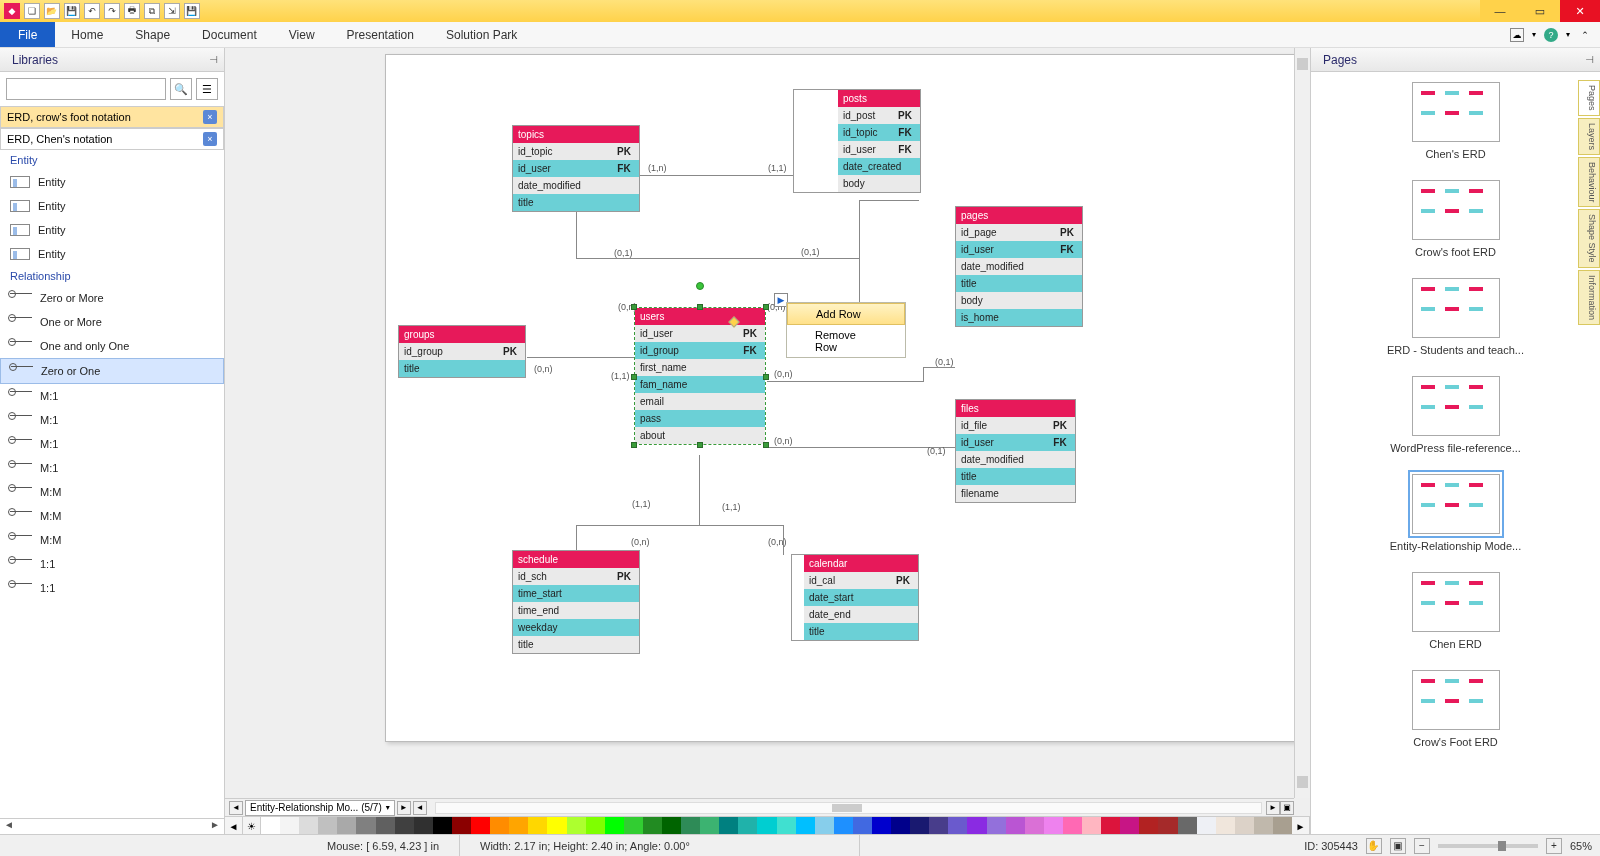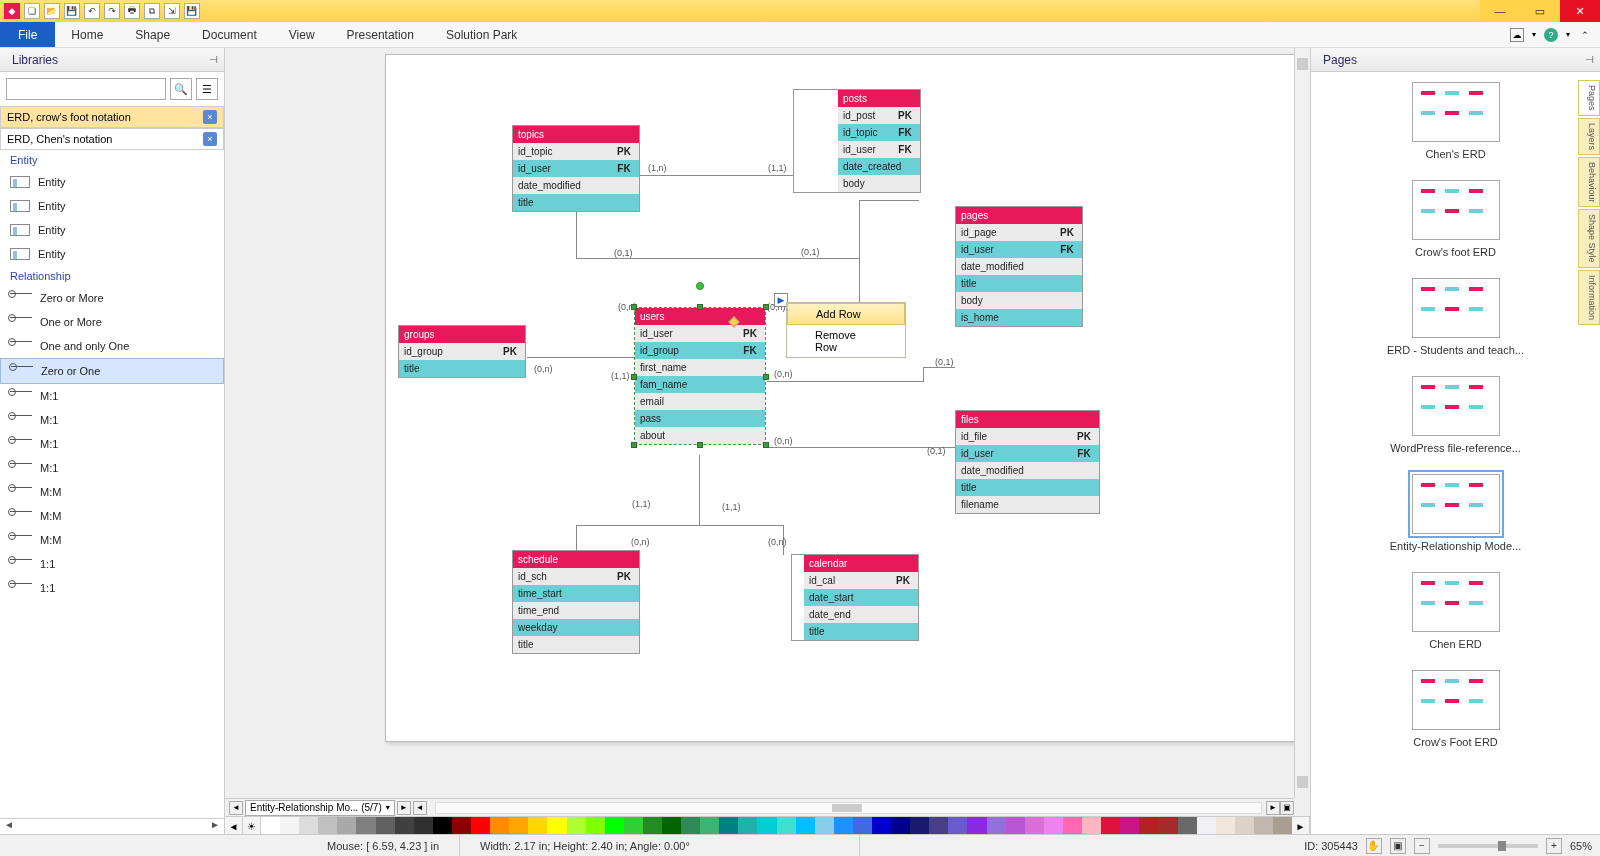--- a/index.html
+++ b/index.html
@@ -404,21 +404,21 @@
           <div class="sel-handle" style="right:-4px;top:-4px;"></div>
           <div class="sel-handle" style="left:-4px;top:66px;"></div>
           <div class="sel-handle" style="right:-4px;top:66px;"></div>
           <div class="sel-handle" style="left:-4px;bottom:-4px;"></div>
           <div class="sel-handle" style="left:62px;bottom:-4px;"></div>
           <div class="sel-handle" style="right:-4px;bottom:-4px;"></div>
           <div class="sel-pin" style="left:95px;top:10px;"></div>
           <div class="sel-top" style="left:61px;top:-26px;"></div>
         </div>
 
-        <div class="entity" style="left:569px;top:355px;width:145px;">
+        <div class="entity" style="left:569px;top:344px;width:121px;">
           <div class="hdr">files</div>
           <div class="row plain">
               <div class="c1">id_file</div>
               <div class="c2">PK</div>
             </div>
           <div class="row alt">
               <div class="c1">id_user</div>
               <div class="c2">FK</div>
             </div>
           <div class="row plain">

